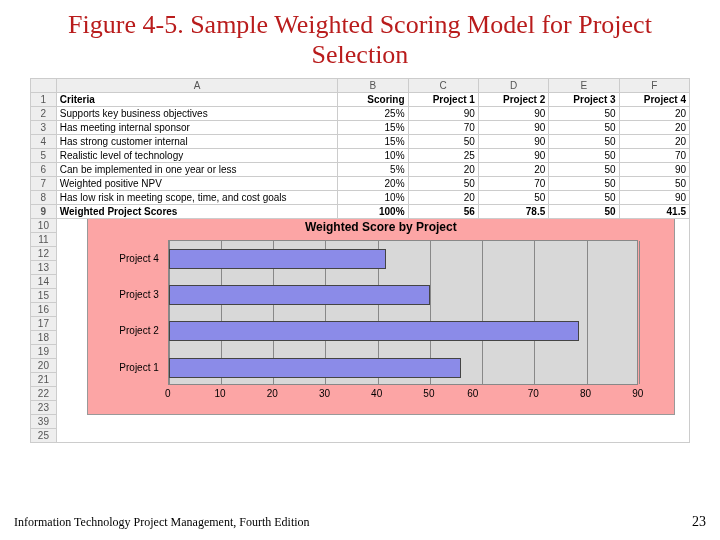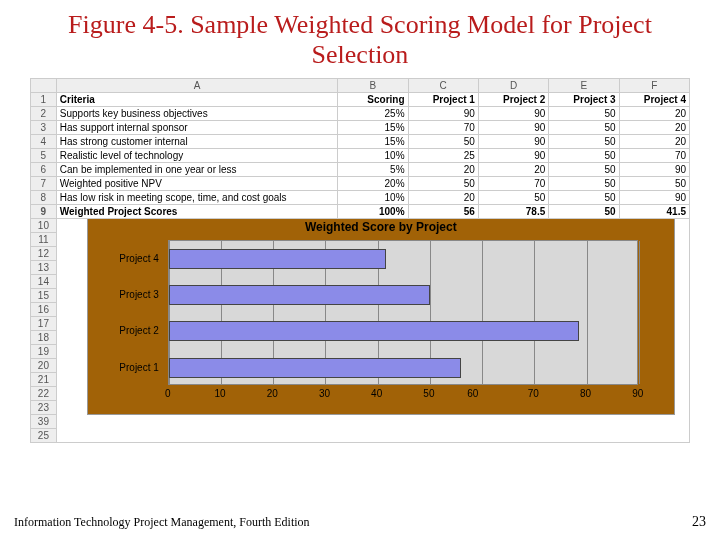--- a/index.html
+++ b/index.html
@@ -57,21 +57,21 @@
     position: relative;
     padding: 0;
     background: #fff;
   }
   .chart-box {
     position: absolute;
     left: 30px;
     top: -4px;
     width: 588px;
     height: 200px;
-    background: #a16207;
+    background: #fca5a5;
     border: 1px solid #999;
   }
   .chart-title {
     text-align: center;
     font-weight: bold;
     font-size: 12px;
     margin: 4px 0 2px 0;
     font-family: Arial, sans-serif;
   }
   .plot {
@@ -177,21 +177,21 @@
           <td class="rn">2</td>
           <td>Supports key business objectives</td>
           <td class="right">25%</td>
           <td class="right">90</td>
           <td class="right">90</td>
           <td class="right">50</td>
           <td class="right">20</td>
         </tr>
         <tr>
           <td class="rn">3</td>
-          <td>Has support internal sponsor</td>
+          <td>Has meeting internal sponsor</td>
           <td class="right">15%</td>
           <td class="right">70</td>
           <td class="right">90</td>
           <td class="right">50</td>
           <td class="right">20</td>
         </tr>
         <tr>
           <td class="rn">4</td>
           <td>Has strong customer internal</td>
           <td class="right">15%</td>

